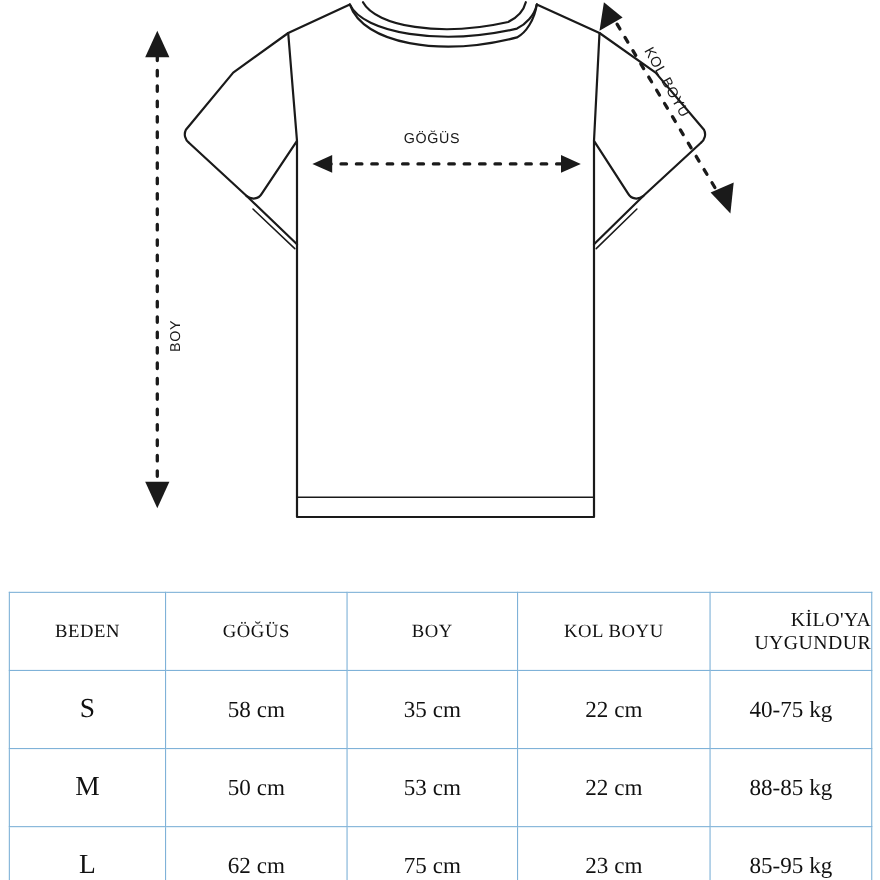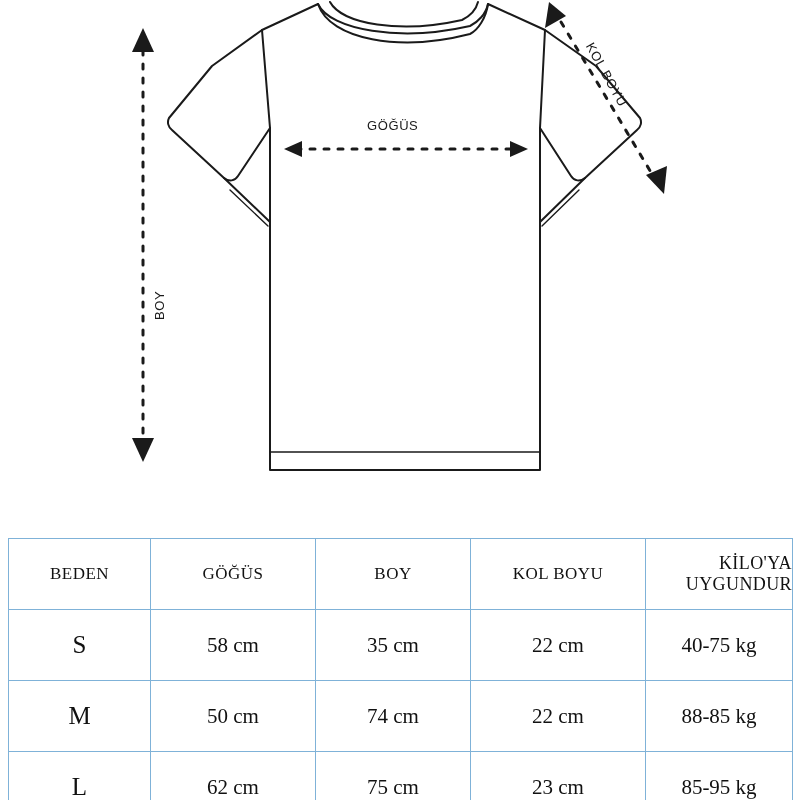--- a/index.html
+++ b/index.html
@@ -196,21 +196,21 @@
     <tr>
       <td class="beden-cell">S</td>
       <td>58 cm</td>
       <td>35 cm</td>
       <td>22  cm</td>
       <td>40-75 kg</td>
     </tr>
     <tr>
       <td class="beden-cell">M</td>
       <td>50 cm</td>
-      <td>74 cm</td>
+      <td>53 cm</td>
       <td>22 cm</td>
       <td>88-85 kg</td>
     </tr>
     <tr>
       <td class="beden-cell">L</td>
       <td>62 cm</td>
       <td>75 cm</td>
       <td>23 cm</td>
       <td>85-95 kg</td>
     </tr>

